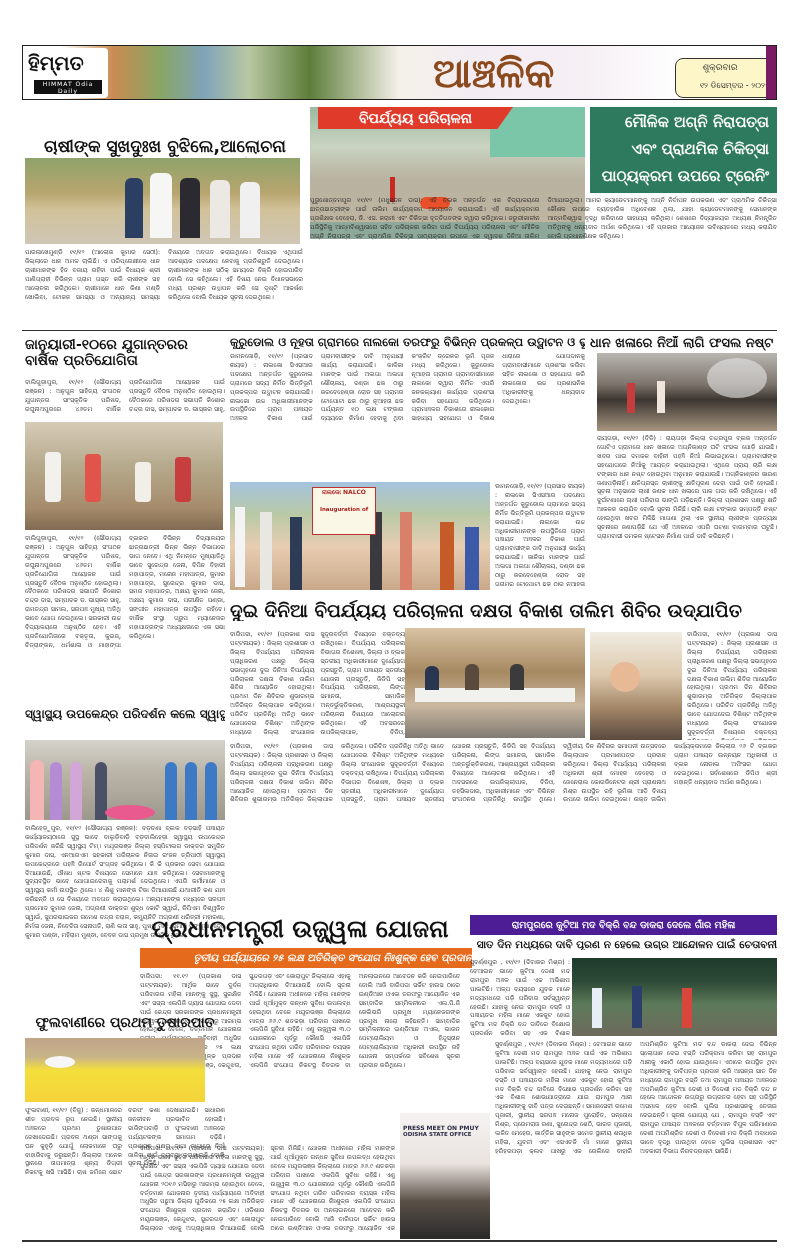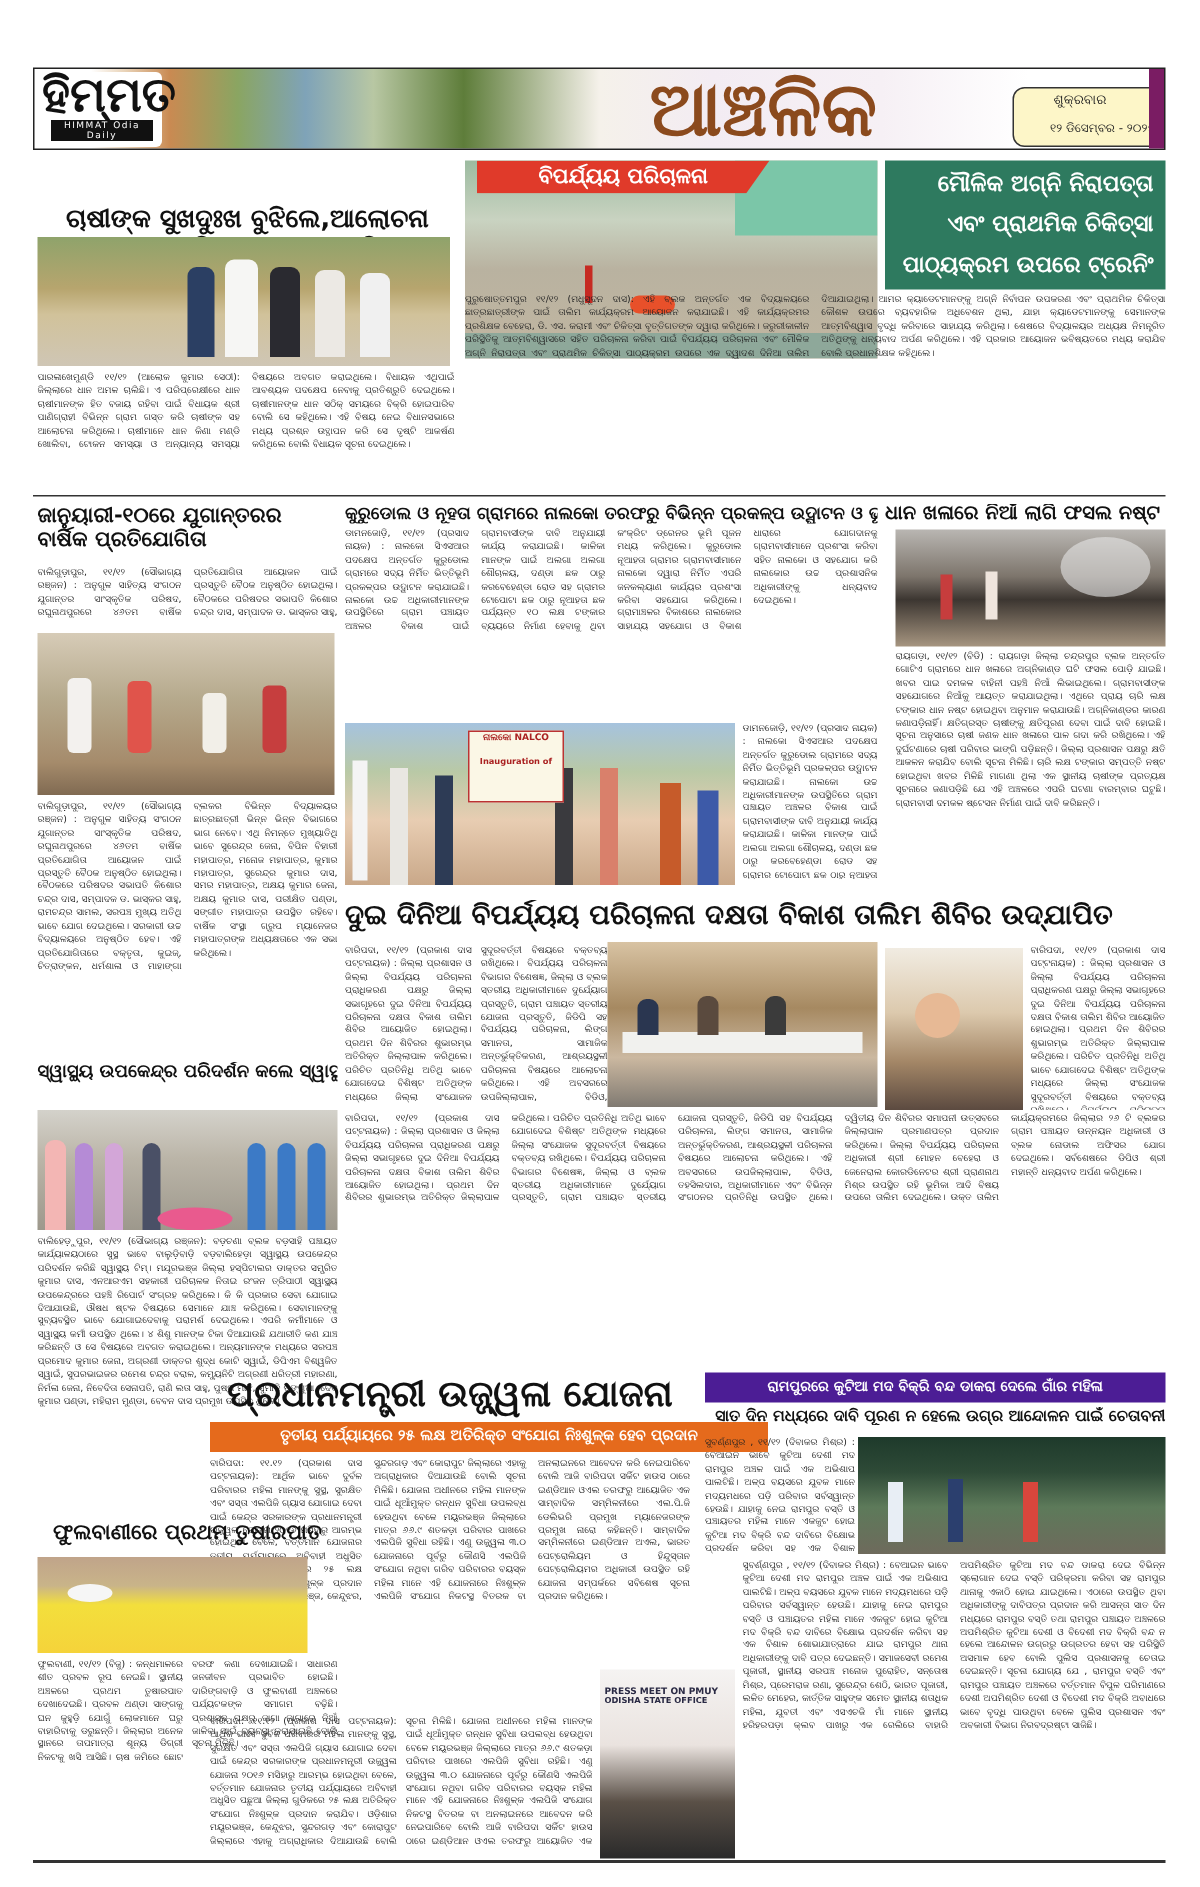--- a/index.html
+++ b/index.html
@@ -1,23 +1,23 @@
 <!DOCTYPE html>
 <html><head>
 <meta charset="utf-8">
 <style>
 *{box-sizing:border-box;margin:0;padding:0;}
 body{width:800px;height:1258px;background:#fff;font-family:"DejaVu Sans",sans-serif;color:#222;position:relative;overflow:hidden;}
 .abs{position:absolute;}
 
 .mast{position:absolute;left:22px;top:45px;width:755px;height:55px;border:1px solid #222;background:linear-gradient(90deg,#fff 0,#fff 5%,#e9d3b8 8%,#c98a52 12%,#8aa562 18%,#7fa3b8 24%,#b8c7a3 30%,#5e7d3a 38%,#f5f1ea 50%,#f3ecf3 60%,#f6f0f5 75%,#fff 88%);overflow:hidden;}
 .logo{position:absolute;left:5px;top:2px;width:80px;height:50px;background:#fff;border-radius:4px;}
-.logo-text{font-family:"DejaVu Serif",serif;font-weight:bold;font-size:32px;color:#111;line-height:30px;display:block;text-align:left;}
+.logo-text{font-family:"DejaVu Serif",serif;font-weight:bold;font-size:20px;color:#111;line-height:30px;display:block;text-align:left;}
 .logo-sub{display:block;font-size:6px;background:#111;color:#fff;text-align:center;margin:2px 6px 0;letter-spacing:1px;}
-.section-title{position:absolute;left:410px;top:0;font-family:"DejaVu Sans",sans-serif;font-weight:bold;font-size:50px;color:#8b4a1d;line-height:55px;}
+.section-title{position:absolute;left:410px;top:0;font-family:"DejaVu Sans",sans-serif;font-weight:bold;font-size:40px;color:#8b4a1d;line-height:55px;}
 .datebox{position:absolute;left:652px;top:12px;width:120px;height:40px;background:#fdf6c8;border:1px solid #333;border-radius:8px;}
 .date-day{position:absolute;left:4px;top:3px;width:80px;text-align:center;font-size:9px;}
 .date-full{position:absolute;left:4px;top:22px;width:90px;text-align:right;font-size:8px;}
 .page-label{position:absolute;right:4px;top:2px;font-size:10px;font-weight:bold;}
 .page-num{position:absolute;right:8px;top:18px;font-size:16px;font-weight:bold;}
 .purple{position:absolute;left:743px;top:0;width:12px;height:55px;background:#7a1c63;}
 
 .txt{font-size:6.2px;line-height:8.9px;color:#222;text-align:justify;overflow:hidden;}
 .cols2{column-count:2;column-gap:8px;}
 .cols3{column-count:3;column-gap:8px;}
@@ -128,21 +128,21 @@
   <div style="position:absolute;left:45px;top:22px;width:12px;height:58px;background:#d3a6d8;border-radius:6px 6px 0 0;"></div>
   <div style="position:absolute;left:70px;top:22px;width:12px;height:58px;background:#4a5066;border-radius:6px 6px 0 0;"></div>
   <div style="position:absolute;left:140px;top:22px;width:12px;height:58px;background:#3c7ac6;border-radius:6px 6px 0 0;"></div>
   <div style="position:absolute;left:160px;top:22px;width:12px;height:58px;background:#3c7ac6;border-radius:6px 6px 0 0;"></div>
   <div style="position:absolute;left:180px;top:22px;width:12px;height:58px;background:#3c7ac6;border-radius:6px 6px 0 0;"></div>
   <div style="position:absolute;left:80px;top:65px;width:50px;height:15px;background:#e95a8e;border-radius:50%;"></div>
 </div>
 <div class="abs txt" style="left:25px;top:824px;width:200px;height:190px;">ବାଲିହେଡ଼ୁପୁର, ୧୧/୧୨ (ସୌଭାଗ୍ୟ ରଞ୍ଜନ): ବଡ଼ଚଣା ବ୍ଲକ ବଡ଼ସାହି ପଞ୍ଚାୟତ କାର୍ଯ୍ୟାଳୟଠାରେ ସୁସ୍ଥ ଭାବେ ବାଲୁଡ଼ିବାଡ଼ି ବଡ଼ବାଲିହେଡ଼ା ସ୍ୱାସ୍ଥ୍ୟ ଉପକେନ୍ଦ୍ର ପରିଦର୍ଶନ କରିଛି ସ୍ୱାସ୍ଥ୍ୟ ଟିମ୍। ମଯୂରଭଞ୍ଜ ଜିଲ୍ଲା ହସ୍ପିଟାଲର ଡାକ୍ତର ସମ୍ପ୍ରିତ କୁମାର ଦାସ, ଏନଆରଏମ ସହକାରୀ ପରିଚାଳକ ନିତାଇ ରଂଜନ ତ୍ରିପାଠୀ ସ୍ୱାସ୍ଥ୍ୟ ଉପକେନ୍ଦ୍ରରେ ପହଞ୍ଚି ରିପୋର୍ଟ ସଂଗ୍ରହ କରିଥିଲେ। କି କି ପ୍ରକାର ସେବା ଯୋଗାଇ ଦିଆଯାଉଛି, ଔଷଧ ଷ୍ଟକ ବିଷୟରେ ସେମାନେ ଯାଞ୍ଚ କରିଥିଲେ। ସେବାମାନଙ୍କୁ ସୁବ୍ୟବସ୍ଥିତ ଭାବେ ଯୋଗାଇଦେବାକୁ ପରାମର୍ଶ ଦେଇଥିଲେ। ଏପରି କର୍ମୀମାନେ ଓ ସ୍ୱାସ୍ଥ୍ୟ କର୍ମୀ ଉପସ୍ଥିତ ଥିଲେ। ୪ ଶିଶୁ ମାନଙ୍କ ଟିକା ଦିଆଯାଉଛି ଯଥାରୀତି କଣ ଯାଞ୍ଚ କରିଛନ୍ତି ଓ ସେ ବିଷୟରେ ଅବଗତ କରାଇଥିଲେ। ଅନ୍ୟମାନଙ୍କ ମଧ୍ୟରେ ସରପଞ୍ଚ ପ୍ରମୋଦ କୁମାର ଜେନା, ଅଗ୍ରଣୀ ଡାକ୍ତର ଶୁଦ୍ଧ କୋଟି ସ୍ୱାଇଁ, ଡିପିଏମ ବିଶ୍ୱଜିତ ସ୍ୱାଇଁ, ସୁପରଭାଇଜର ରମେଶ ଚନ୍ଦ୍ର ବରାଳ, କମ୍ୟୁନିଟି ଅଗ୍ରଣୀ ଧରିତ୍ରୀ ମହାରଣା, ନିର୍ମଳା ଜେନା, ନିବେଦିତା ସେନାପତି, ରାଣି ଲତା ସାହୁ, ପୁଷ୍ପ ମାଝି, ସୁମାଳି ପିଙ୍ଗୁଆ, ଦେବ କୁମାର ପଣ୍ଡା, ମହିରାମ ମୁଣ୍ଡା, ବେବନ ଦାସ ପ୍ରମୁଖ ଉପସ୍ଥିତ ଥିଲେ।</div>
 
 <div class="abs head-big" style="left:140px;top:916px;width:320px;font-size:24px;text-align:center;">ପ୍ରଧାନମନ୍ତ୍ରୀ ଉଜ୍ଜ୍ୱଳା ଯୋଜନା</div>
-<div class="abs banner-orange" style="left:140px;top:948px;width:372px;height:20px;font-size:10px;line-height:20px;text-align:center;white-space:nowrap;overflow:hidden;">ତୃତୀୟ ପର୍ଯ୍ୟାୟରେ ୨୫ ଲକ୍ଷ ଅତିରିକ୍ତ ସଂଯୋଗ ନିଃଶୁଳ୍କ ହେବ ପ୍ରଦାନ</div>
+<div class="abs banner-orange" style="left:140px;top:948px;width:332px;height:20px;font-size:10px;line-height:20px;text-align:right;white-space:nowrap;overflow:hidden;font-style:italic;">ତୃତୀୟ ପର୍ଯ୍ୟାୟରେ ୨୫ ଲକ୍ଷ ଅତିରିକ୍ତ ସଂଯୋଗ ନିଃଶୁଳ୍କ ହେବ ପ୍ରଦାନ</div>
 <div class="abs txt cols3" style="left:140px;top:972px;width:320px;height:170px;">ବାରିପଦା: ୧୧.୧୨ (ପ୍ରକାଶ ଦାସ ପଟ୍ଟନାୟକ): ଆର୍ଥିକ ଭାବେ ଦୁର୍ବଳ ପରିବାରର ମହିଳା ମାନଙ୍କୁ ସୁସ୍ଥ, ସୁରକ୍ଷିତ ଏବଂ ସସ୍ତା ଏଲପିଜି ଗ୍ୟାସ ଯୋଗାଇ ଦେବା ପାଇଁ କେନ୍ଦ୍ର ସରକାରଙ୍କ ପ୍ରଧାନମନ୍ତ୍ରୀ ଉଜ୍ଜ୍ୱଳା ଯୋଜନା ୨୦୧୬ ମସିହାରୁ ଆରମ୍ଭ ହୋଇଥିବା ବେଳେ, ବର୍ତ୍ତମାନ ଯୋଜନାର ତୃତୀୟ ପର୍ଯ୍ୟାୟରେ ଅବିବାହୀ ଅଧୁସିତ ପଛୁଆ ଜିଲ୍ଲା ଗୁଡିକରେ ୨୫ ଲକ୍ଷ ଅତିରିକ୍ତ ସଂଯୋଗ ନିଃଶୁଳ୍କ ପ୍ରଦାନ କରାଯିବ। ଓଡ଼ିଶାର ମୟୂରଭଞ୍ଜ, କେନ୍ଦୁଝର, ସୁନ୍ଦରଗଡ଼ ଏବଂ କୋରାପୁଟ ଜିଲ୍ଲାରେ ଏହାକୁ ଅଗ୍ରାଧିକାର ଦିଆଯାଉଛି ବୋଲି ସୂଚନା ମିଳିଛି। ଯୋଜନା ଅଧୀନରେ ମହିଳା ମାନଙ୍କ ପାଇଁ ଧୂଆଁମୁକ୍ତ ରନ୍ଧନ ସୁବିଧା ଉପଲବ୍ଧ ହେଉଥିବା ବେଳେ ମୟୂରଭଞ୍ଜ ଜିଲ୍ଲାରେ ମାତ୍ର ୬୬.୯ ଶତକଡ଼ା ପରିବାର ପାଖରେ ଏଲପିଜି ସୁବିଧା ରହିଛି। ଏଣୁ ଉଜ୍ଜ୍ୱଳା ୩.୦ ଯୋଜନାରେ ପୂର୍ବରୁ କୌଣସି ଏଲପିଜି ସଂଯୋଗ ନଥିବା ଗରିବ ପରିବାରର ବୟସ୍କ ମହିଳା ମାନେ ଏହି ଯୋଜନାରେ ନିଃଶୁଳ୍କ ଏଲପିଜି ସଂଯୋଗ ନିକଟସ୍ଥ ବିତରକ ବା ଅନଲାଇନରେ ଆବେଦନ କରି ନେଇପାରିବେ ବୋଲି ଆଜି ବାରିପଦା ସର୍କିଟ ହାଉସ ଠାରେ ଇଣ୍ଡିଆନ ଓଏଲ ତରଫରୁ ଆୟୋଜିତ ଏକ ସାମ୍ବାଦିକ ସମ୍ମିଳନୀରେ ଏଲ.ପି.ଜି ଡେଲିଭରି ପ୍ରମୁଖ ମ୍ୟାନେଜରଙ୍କ ପ୍ରମୁଖ ନାରୋ କହିଛନ୍ତି। ସାମ୍ବାଦିକ ସମ୍ମିଳନୀରେ ଇଣ୍ଡିଆନ ଅଏଲ, ଭାରତ ପେଟ୍ରୋଲିୟମ ଓ ହିନ୍ଦୁସ୍ତାନ ପେଟ୍ରୋଲିୟମର ଅଧିକାରୀ ଉପସ୍ଥିତ ରହି ଯୋଜନା ସମ୍ପର୍କରେ ସବିଶେଷ ସୂଚନା ପ୍ରଦାନ କରିଥିଲେ।</div>
 <div class="photo" style="left:400px;top:1113px;width:90px;height:126px;background:linear-gradient(180deg,#f5f3f2 0,#eae3df 40%,#5a5047 70%,#2a2a2a 100%);">
   <div style="position:absolute;left:2px;top:10px;width:86px;padding:1px;">
     <div style="font-size:6px;font-weight:bold;color:#2a2a44;">PRESS MEET ON PMUY</div>
     <div style="font-size:5.5px;font-weight:bold;color:#2a2a44;">ODISHA STATE OFFICE</div>
   </div>
 </div>
 <div class="abs txt" style="left:140px;top:1144px;width:255px;height:95px;column-count:2;column-gap:6px;">ବାରିପଦା: ୧୧.୧୨ (ପ୍ରକାଶ ଦାସ ପଟ୍ଟନାୟକ): ଆର୍ଥିକ ଭାବେ ଦୁର୍ବଳ ପରିବାରର ମହିଳା ମାନଙ୍କୁ ସୁସ୍ଥ, ସୁରକ୍ଷିତ ଏବଂ ସସ୍ତା ଏଲପିଜି ଗ୍ୟାସ ଯୋଗାଇ ଦେବା ପାଇଁ କେନ୍ଦ୍ର ସରକାରଙ୍କ ପ୍ରଧାନମନ୍ତ୍ରୀ ଉଜ୍ଜ୍ୱଳା ଯୋଜନା ୨୦୧୬ ମସିହାରୁ ଆରମ୍ଭ ହୋଇଥିବା ବେଳେ, ବର୍ତ୍ତମାନ ଯୋଜନାର ତୃତୀୟ ପର୍ଯ୍ୟାୟରେ ଅବିବାହୀ ଅଧୁସିତ ପଛୁଆ ଜିଲ୍ଲା ଗୁଡିକରେ ୨୫ ଲକ୍ଷ ଅତିରିକ୍ତ ସଂଯୋଗ ନିଃଶୁଳ୍କ ପ୍ରଦାନ କରାଯିବ। ଓଡ଼ିଶାର ମୟୂରଭଞ୍ଜ, କେନ୍ଦୁଝର, ସୁନ୍ଦରଗଡ଼ ଏବଂ କୋରାପୁଟ ଜିଲ୍ଲାରେ ଏହାକୁ ଅଗ୍ରାଧିକାର ଦିଆଯାଉଛି ବୋଲି ସୂଚନା ମିଳିଛି। ଯୋଜନା ଅଧୀନରେ ମହିଳା ମାନଙ୍କ ପାଇଁ ଧୂଆଁମୁକ୍ତ ରନ୍ଧନ ସୁବିଧା ଉପଲବ୍ଧ ହେଉଥିବା ବେଳେ ମୟୂରଭଞ୍ଜ ଜିଲ୍ଲାରେ ମାତ୍ର ୬୬.୯ ଶତକଡ଼ା ପରିବାର ପାଖରେ ଏଲପିଜି ସୁବିଧା ରହିଛି। ଏଣୁ ଉଜ୍ଜ୍ୱଳା ୩.୦ ଯୋଜନାରେ ପୂର୍ବରୁ କୌଣସି ଏଲପିଜି ସଂଯୋଗ ନଥିବା ଗରିବ ପରିବାରର ବୟସ୍କ ମହିଳା ମାନେ ଏହି ଯୋଜନାରେ ନିଃଶୁଳ୍କ ଏଲପିଜି ସଂଯୋଗ ନିକଟସ୍ଥ ବିତରକ ବା ଅନଲାଇନରେ ଆବେଦନ କରି ନେଇପାରିବେ ବୋଲି ଆଜି ବାରିପଦା ସର୍କିଟ ହାଉସ ଠାରେ ଇଣ୍ଡିଆନ ଓଏଲ ତରଫରୁ ଆୟୋଜିତ ଏକ ସାମ୍ବାଦିକ ସମ୍ମିଳନୀରେ ଏଲ.ପି.ଜି ଡେଲିଭରି ପ୍ରମୁଖ ମ୍ୟାନେଜରଙ୍କ ପ୍ରମୁଖ ନାରୋ କହିଛନ୍ତି। ସାମ୍ବାଦିକ ସମ୍ମିଳନୀରେ ଇଣ୍ଡିଆନ ଅଏଲ, ଭାରତ ପେଟ୍ରୋଲିୟମ ଓ ହିନ୍ଦୁସ୍ତାନ ପେଟ୍ରୋଲିୟମର ଅଧିକାରୀ ଉପସ୍ଥିତ ରହି ଯୋଜନା ସମ୍ପର୍କରେ ସବିଶେଷ ସୂଚନା ପ୍ରଦାନ କରିଥିଲେ।</div>
 
 <div class="abs head-big" style="left:25px;top:1014px;width:200px;font-size:14px;text-align:center;">ଫୁଲବାଣୀରେ ପ୍ରଥମ ତୁଷାରପାତ</div>

